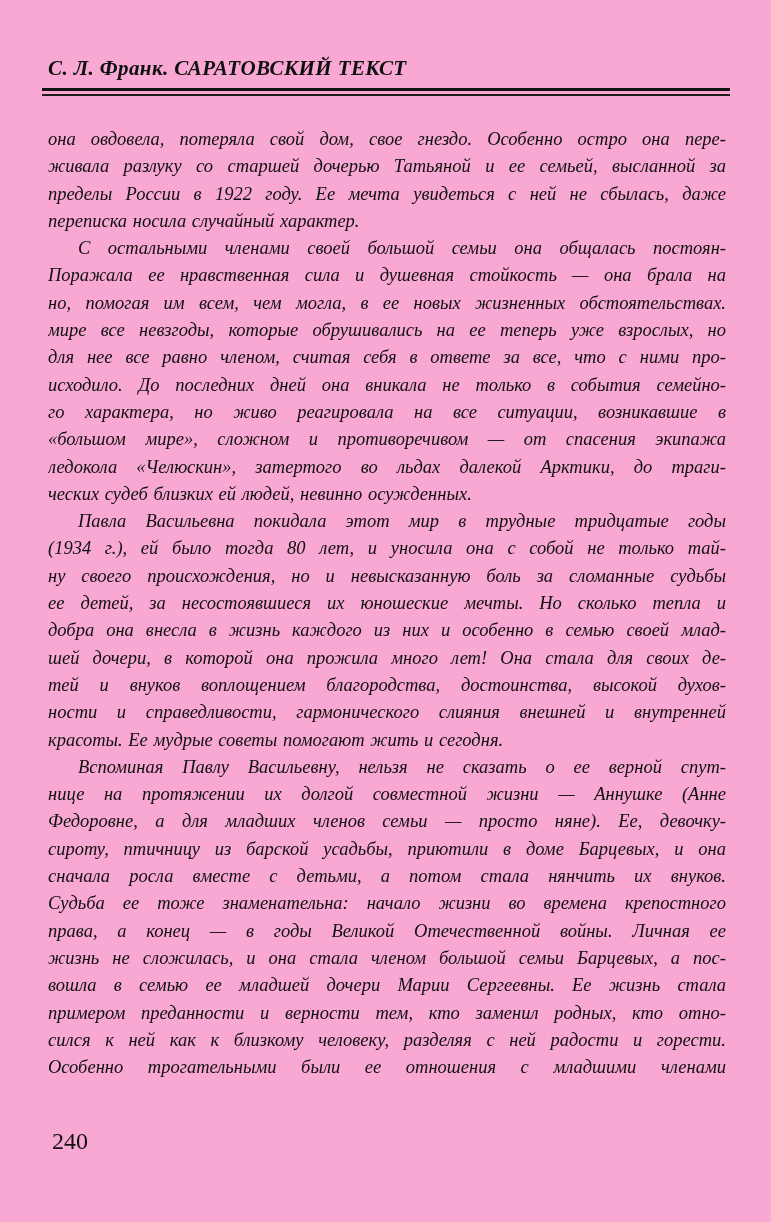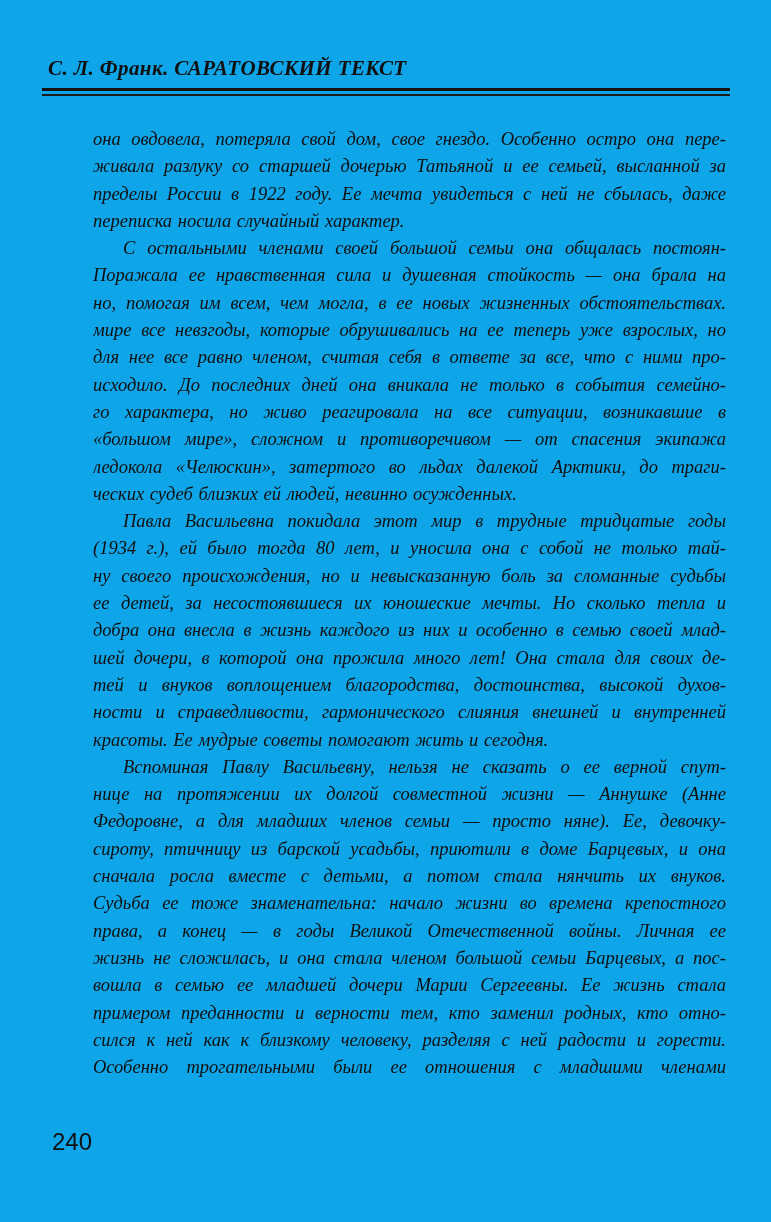--- a/index.html
+++ b/index.html
@@ -4,21 +4,21 @@
 <style>
   html, body {
     margin: 0;
     padding: 0;
     background: #ffffff;
   }
   .page {
     position: relative;
     width: 771px;
     height: 1222px;
-    background: #0ea5e9;
+    background: #f9a8d4;
     overflow: hidden;
     font-family: "Liberation Serif", "DejaVu Serif", serif;
     color: #101010;
   }
   .running-header {
     position: absolute;
     left: 48px;
     top: 56px;
     width: 690px;
     font-family: "Liberation Serif", "DejaVu Serif", serif;
@@ -55,33 +55,32 @@
     font-size: 18.5px;
     line-height: 27.3px;
     color: #101010;
     word-spacing: 1px;
   }
   .line {
     text-align: justify;
     text-align-last: justify;
     height: 27.3px;
     overflow: hidden;
-    margin-left: 45px;
   }
   .line.last-left {
     text-align-last: left;
   }
   .line.indent {
     text-indent: 30px;
   }
   .page-number {
     position: absolute;
     left: 52px;
     top: 1128px;
-    font-family: Liberation Sans, sans-serif;
+    font-family: Liberation Serif, serif;
     font-size: 24px;
     font-weight: 500;
     color: #101010;
   }
 </style>
 </head>
 <body>
 
 <div class="page">
   <div class="running-header">С. Л. Франк. САРАТОВСКИЙ ТЕКСТ</div>

